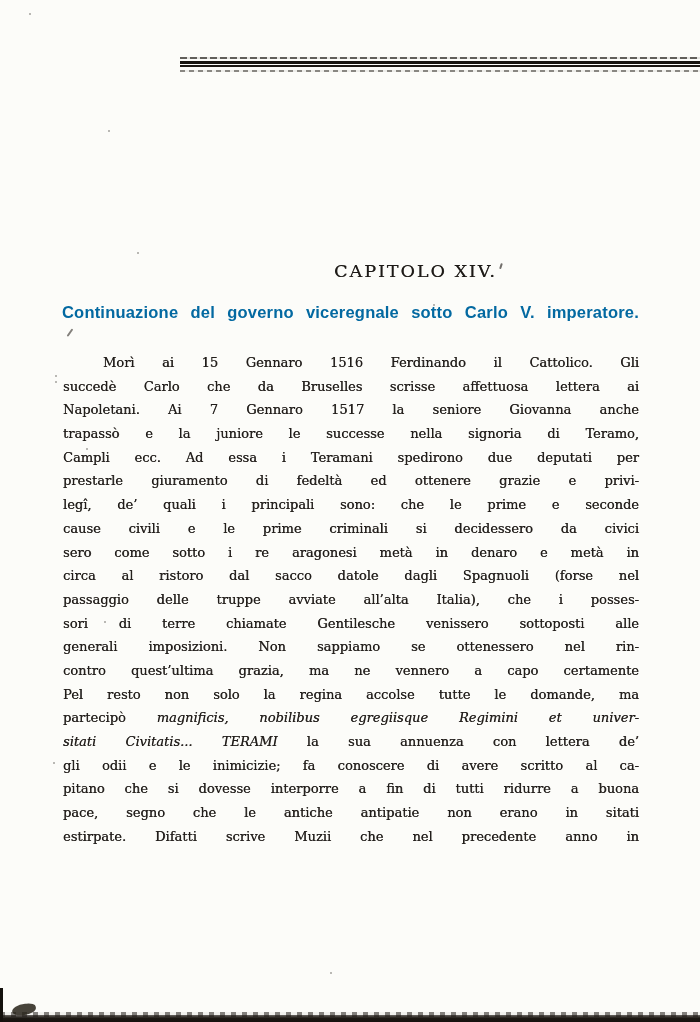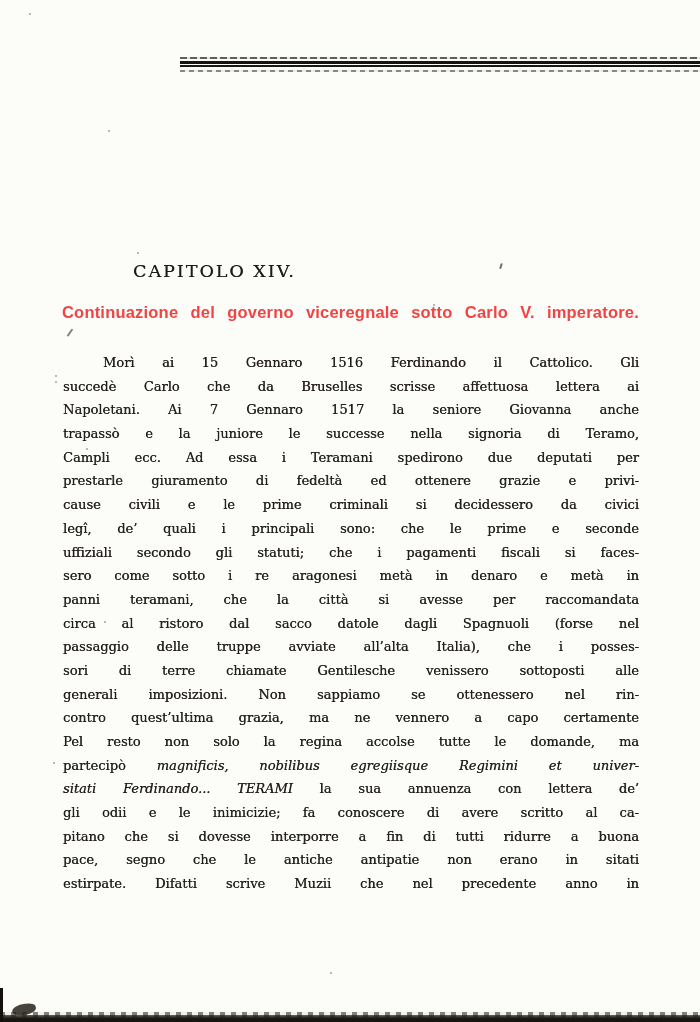--- a/index.html
+++ b/index.html
@@ -15,30 +15,30 @@
   .top-rules { position:absolute; left:180px; right:0; top:56px; height:18px; }
   .top-rules .r { position:absolute; left:0; right:0; }
   .r1 { top:1px;  height:2px;   background:repeating-linear-gradient(90deg, rgba(45,42,38,.75) 0 7px, rgba(45,42,38,.12) 7px 10px); }
   .r2 { top:5px;  height:2.5px; background:#17140f; }
   .r3 { top:9px;  height:2px;   background:#1b1712; }
   .r4 { top:14px; height:2px;   background:repeating-linear-gradient(90deg, rgba(60,56,50,.6) 0 5px, rgba(60,56,50,.08) 5px 9px); }
 
   .heading {
     position:absolute; left:133px; top:261px; width:565px;
     font-family:"DejaVu Serif", serif; font-weight:400;
-    font-size:17.5px; letter-spacing:2px; 
+    font-size:17.5px; letter-spacing:2px; text-align:center;
     color:#1d1a17; text-shadow:.3px 0 0 rgba(29,26,23,.75);
   }
 
   .subtitle {
     position:absolute; left:62px; top:301px; width:577px;
     font-family:"Liberation Sans", sans-serif; font-weight:700;
     font-size:16.5px; letter-spacing:.2px; line-height:22px;
     text-align:justify; text-align-last:justify;
-    color:#ef4444;
+    color:#0369a1;
   }
 
   .body-block { position:absolute; left:63px; top:351px; width:576px; }
   .body-line {
     height:23.7px; line-height:23.7px; font-size:13px;
     text-align:justify; text-align-last:justify; text-justify:inter-word;
     white-space:normal; overflow:visible;
     color:#211d1a; text-shadow:.3px 0 0 rgba(33,29,26,.8);
   }
   .body-line.indent { text-indent:40px; }
@@ -89,33 +89,31 @@
   <h2 class="subtitle">Continuazione del governo viceregnale sotto Carlo V. imperatore.</h2>
   <div class="scratch" style="left:69px; top:328px;"></div>
 
   <div class="body-block">
       <div class="body-line indent"><span>Morì ai 15 Gennaro 1516 Ferdinando il Cattolico. Gli</span></div>
       <div class="body-line"><span>succedè Carlo che da Bruselles scrisse affettuosa lettera ai</span></div>
       <div class="body-line"><span>Napoletani. Ai 7 Gennaro 1517 la seniore Giovanna anche</span></div>
       <div class="body-line"><span>trapassò e la juniore le successe nella signoria di Teramo,</span></div>
       <div class="body-line"><span>Campli ecc. Ad essa i Teramani spedirono due deputati per</span></div>
       <div class="body-line"><span>prestarle giuramento di fedeltà ed ottenere grazie e privi-</span></div>
+      <div class="body-line"><span>legî, de’ quali i principali sono: che le prime e seconde</span></div>
       <div class="body-line"><span>cause civili e le prime criminali si decidessero da civici</span></div>
-      <div class="body-line"><span>legî, de’ quali i principali sono: che le prime e seconde</span></div>
-      <div class="body-line"><span>uffiziali secondo gli statuti; che i pagamenti fiscali si faces-</span></div>
       <div class="body-line"><span>sero come sotto i re aragonesi metà in denaro e metà in</span></div>
-      <div class="body-line"><span>panni teramani, che la città si avesse per raccomandata</span></div>
       <div class="body-line"><span>circa al ristoro dal sacco datole dagli Spagnuoli (forse nel</span></div>
       <div class="body-line"><span>passaggio delle truppe avviate all’alta Italia), che i posses-</span></div>
       <div class="body-line"><span>sori di terre chiamate Gentilesche venissero sottoposti alle</span></div>
       <div class="body-line"><span>generali imposizioni. Non sappiamo se ottenessero nel rin-</span></div>
       <div class="body-line"><span>contro quest’ultima grazia, ma ne vennero a capo certamente</span></div>
       <div class="body-line"><span>Pel resto non solo la regina accolse tutte le domande, ma</span></div>
       <div class="body-line"><span>partecipò </span><span class="italic">magnificis, nobilibus egregiisque Regimini et univer-</span></div>
-      <div class="body-line"><span class="italic">sitati Ferdinando... TERAMI</span><span> la sua annuenza con lettera de’</span></div>
+      <div class="body-line"><span class="italic">sitati Civitatis... TERAMI</span><span> la sua annuenza con lettera de’</span></div>
       <div class="body-line"><span>gli odii e le inimicizie; fa conoscere di avere scritto al ca-</span></div>
       <div class="body-line"><span>pitano che si dovesse interporre a fin di tutti ridurre a buona</span></div>
       <div class="body-line"><span>pace, segno che le antiche antipatie non erano in sitati</span></div>
       <div class="body-line"><span>estirpate. Difatti scrive Muzii che nel precedente anno in</span></div>
     </div>
 
   <div class="speck" style="left:29px;  top:13px;"></div>
   <div class="speck" style="left:108px; top:130px;"></div>
   <div class="speck" style="left:137px; top:252px;"></div>
   <div class="speck" style="left:55px;  top:375px;"></div>

